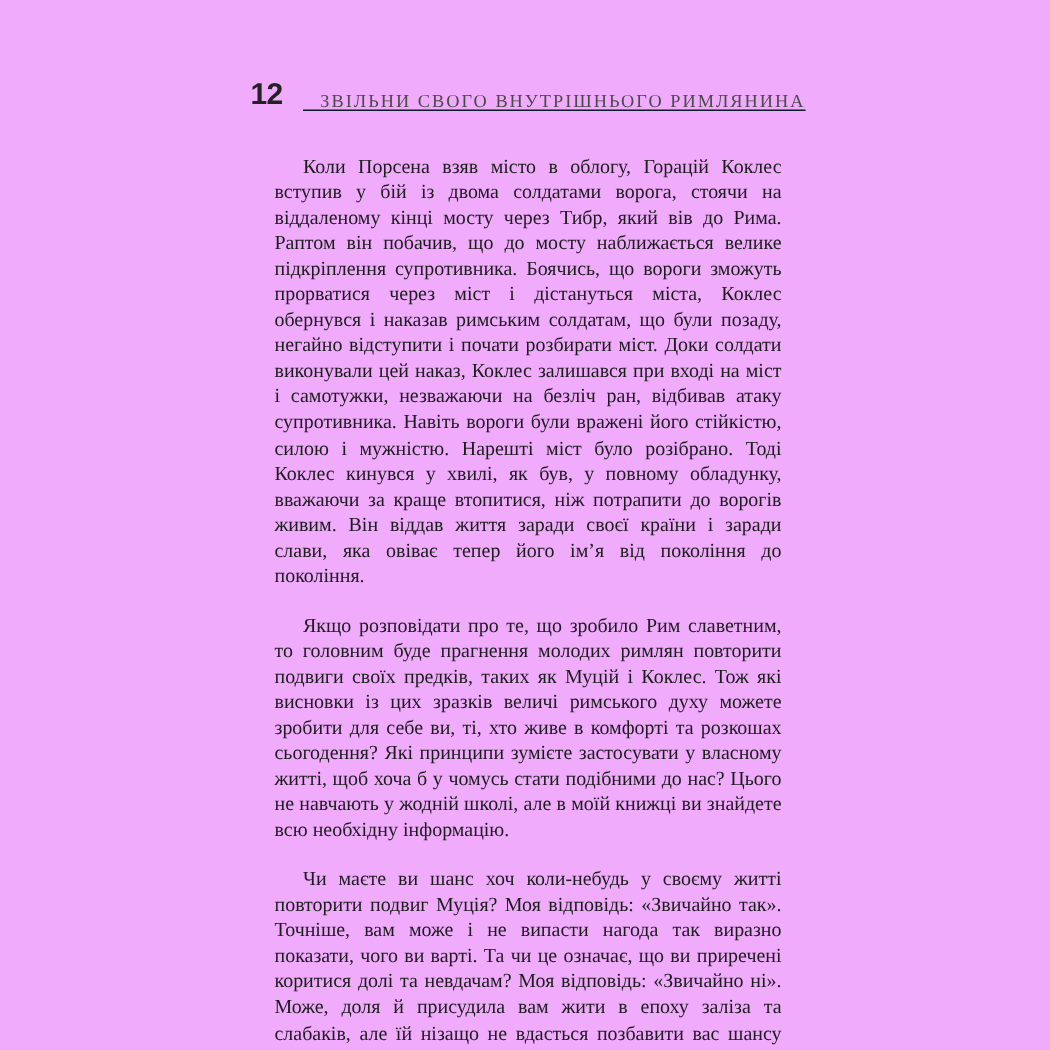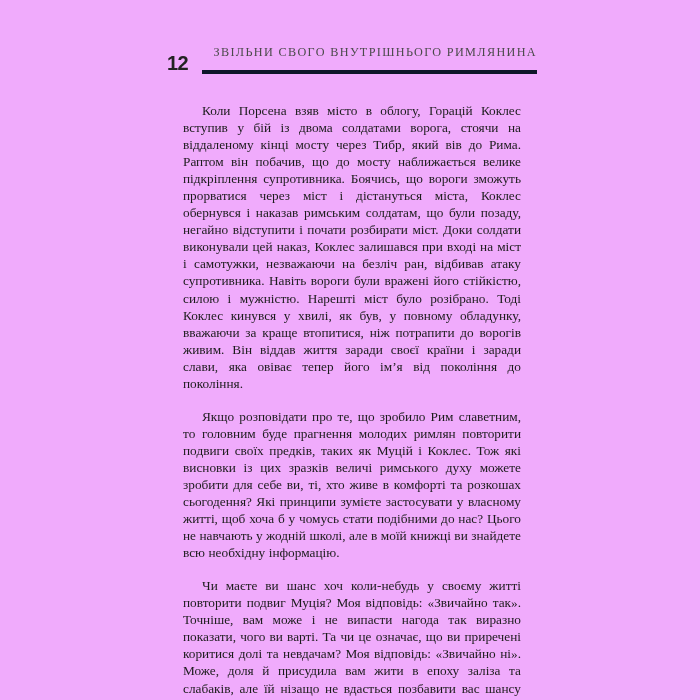--- a/index.html
+++ b/index.html
@@ -41,22 +41,22 @@
     line-height: 1;
     color: #222222;
     letter-spacing: -0.5px;
     margin-right: 14px;
     padding-bottom: 1px;
     flex: 0 0 auto;
   }
   .head-rule-wrap {
     flex: 1 1 auto;
     position: relative;
-    padding-bottom: 12px;
-    border-bottom: 4px solid #0f172a;
+    padding-bottom: 0;
+    border-bottom: 1px solid #0f172a;
   }
   .head-title {
     display: block;
     text-align: right;
     font-family: "Liberation Serif", "DejaVu Serif", serif;
     font-size: 12.2px;
     line-height: 1;
     letter-spacing: 1.35px;
     color: #4a4a4a;
     white-space: nowrap;

